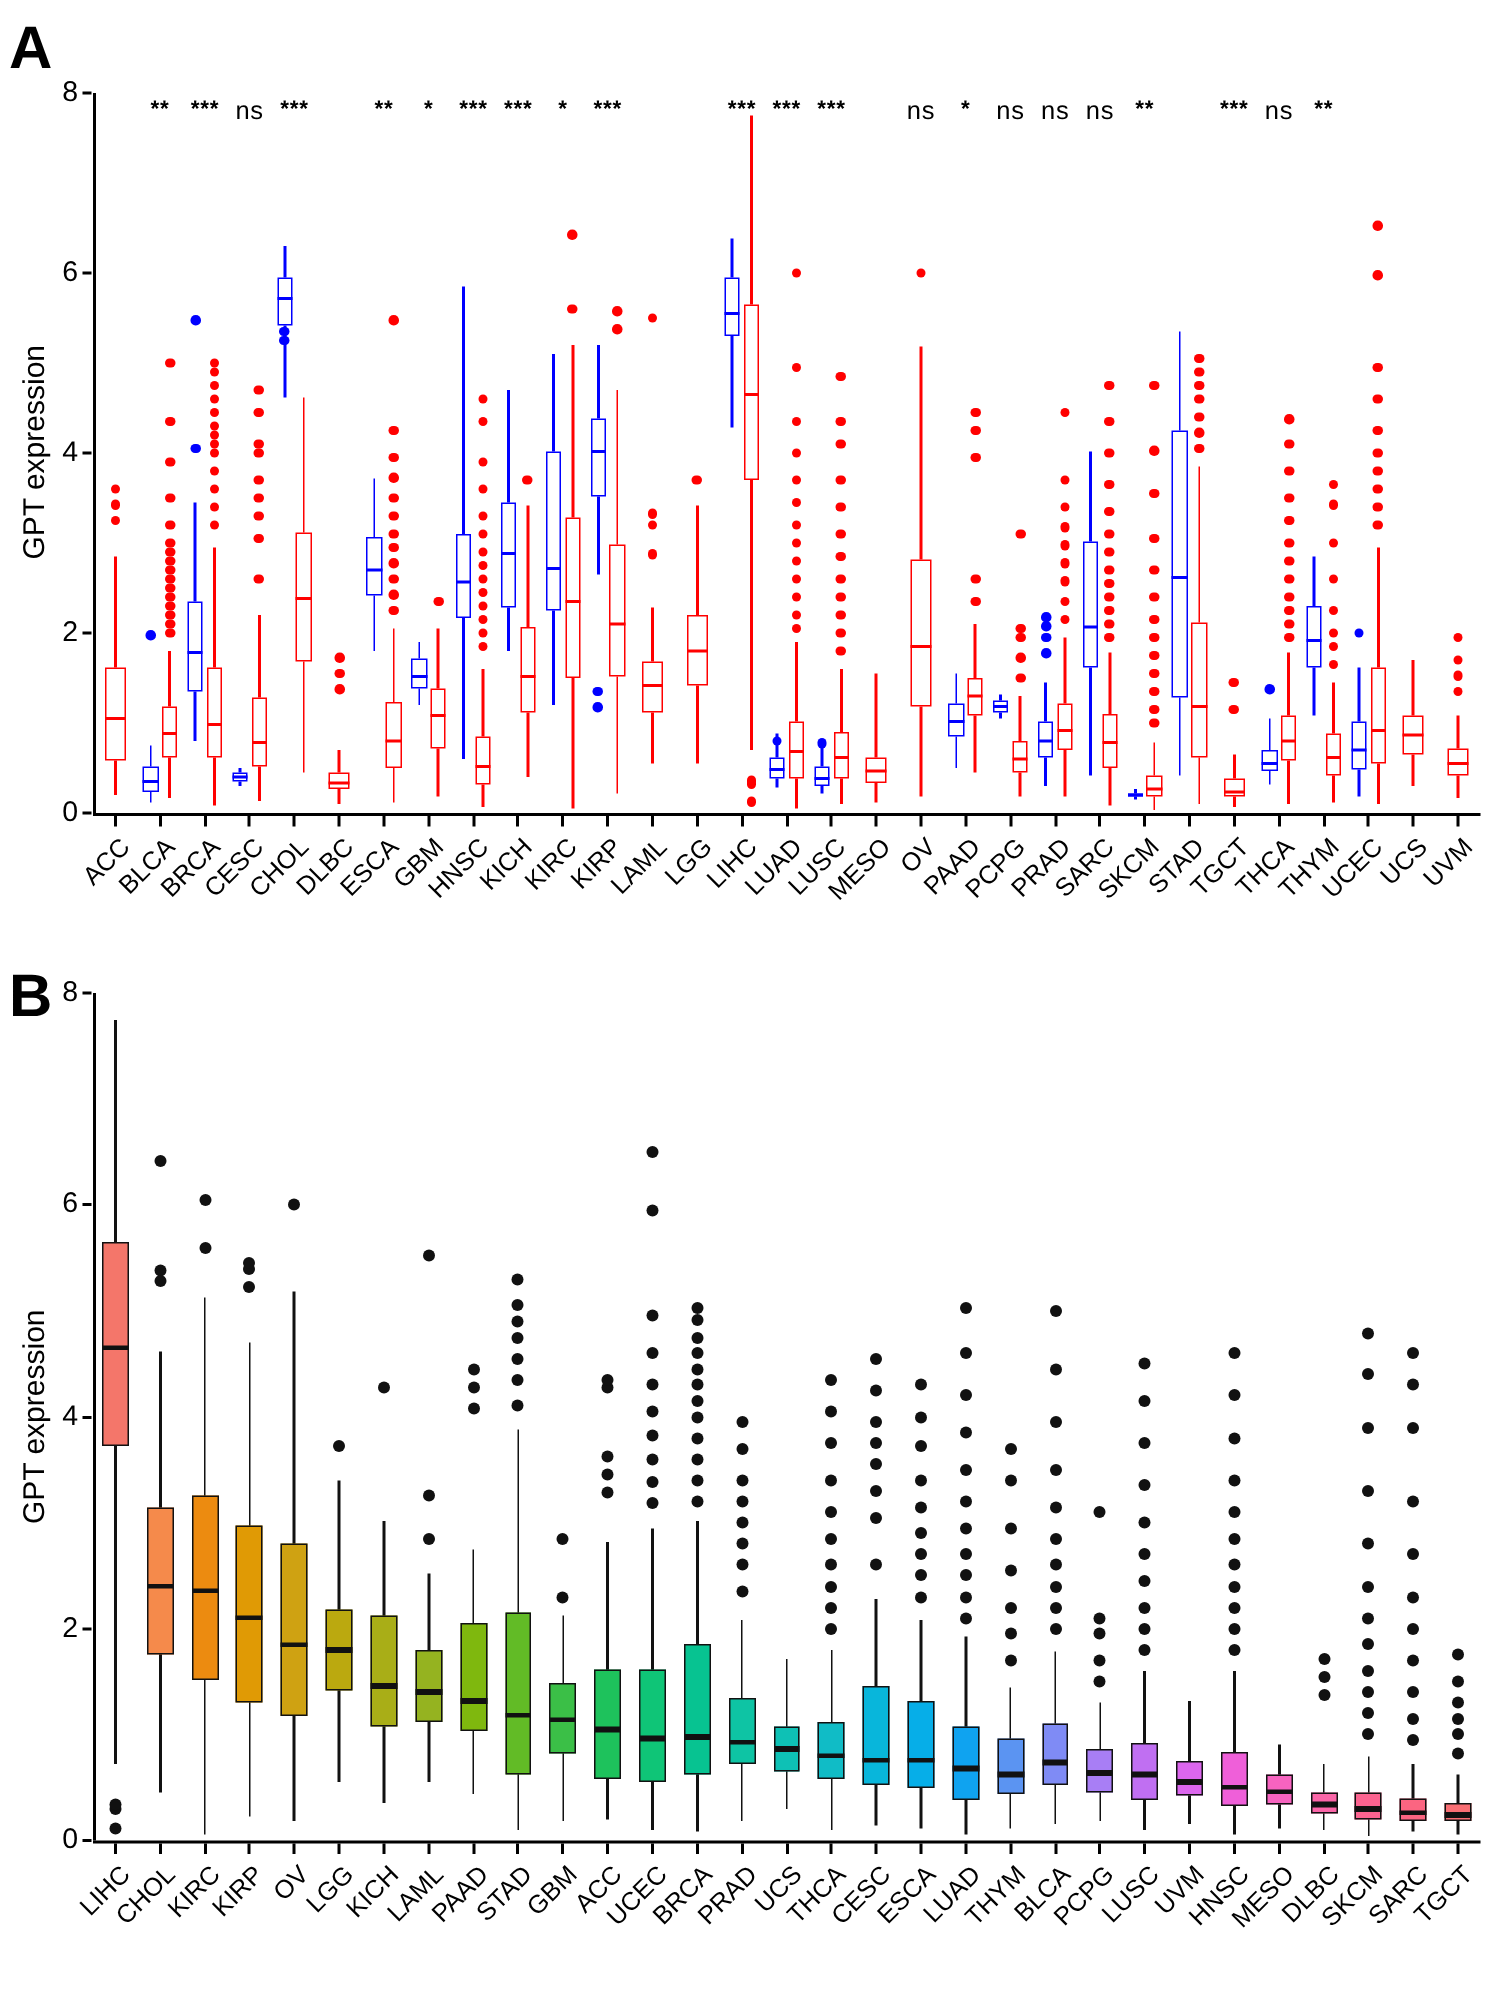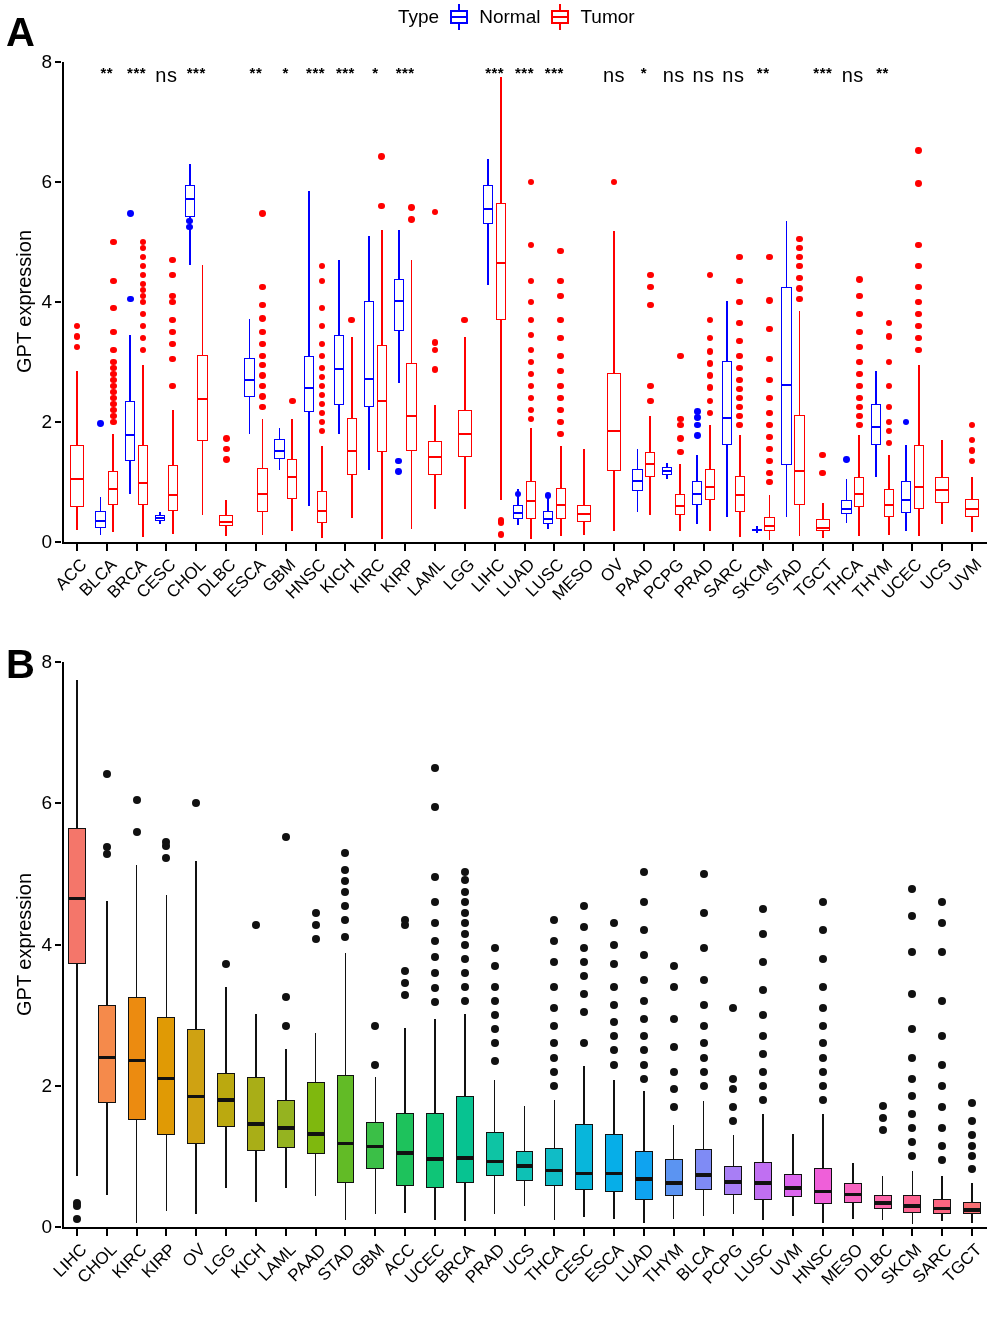--- a/index.html
+++ b/index.html
@@ -23,57 +23,40 @@
   .plot{position:absolute;}
   .axis-line{position:absolute;background:#000;}
   .ytick-lbl{position:absolute;font-size:19px;text-align:right;transform:translateY(-50%);}
   .ytick-mark{position:absolute;width:6px;height:2px;background:#000;transform:translateY(-1px);}
   .ylabel{position:absolute;font-size:20px;transform-origin:50% 50%;transform:rotate(-90deg);white-space:nowrap;}
 
   .xtick-mark{position:absolute;width:2px;height:7px;background:#000;}
   .xlab{position:absolute;font-size:17px;white-space:nowrap;transform-origin:100% 0%;transform:rotate(-45deg);text-align:right;}
 
   .sig{position:absolute;font-size:15px;font-weight:bold;text-align:center;transform:translateX(-50%);letter-spacing:0.5px;}
-  .sig.ns{font-size:20px;font-weight:normal;}
+  .sig.ns{font-size:17px;font-weight:normal;}
 
   
   .box-g{position:absolute;}
   .bx{position:absolute;box-sizing:border-box;background:transparent;}
   .whisk{position:absolute;}
   .med{position:absolute;}
   .outl{position:absolute;border-radius:50%;}
 
   .fillbox{position:absolute;box-sizing:border-box;border:1.6px solid #111;}
   .fillmed{position:absolute;background:#111;}
   .fillwhisk{position:absolute;background:#111;width:1.6px;}
   .fillout{position:absolute;border-radius:50%;background:#111;}
 </style>
 </head>
 <body>
 
 <div class="panel" id="panelA">
   <div class="panel-letter" style="left:6px;top:12px;">A</div>
 
-  <div class="legend">
-    <span>Type</span>
-    <span class="legend-key" style="color:#0000ff">
-      <span class="lw-t"></span>
-        <span class="lbox"></span>
-        <span class="lmed"></span>
-        <span class="lw-b"></span>
-    </span>
-    <span>Normal</span>
-    <span class="legend-key" style="color:#ff0000">
-      <span class="lw-t"></span>
-        <span class="lbox"></span>
-        <span class="lmed"></span>
-        <span class="lw-b"></span>
-    </span>
-    <span>Tumor</span>
-  </div>
 
   <div class="plot" id="plotA">
       <div class="axis-line" style="left:62px;top:62px;width:2px;height:480px;"></div>
       <div class="axis-line" style="left:62px;top:542px;width:925px;height:2px;"></div>
       <div class="ytick-mark" style="left:55px;top:542px;"></div>
       <div class="ytick-lbl" style="left:16px;top:542px;width:36px;">0</div>
       <div class="ytick-mark" style="left:55px;top:422px;"></div>
       <div class="ytick-lbl" style="left:16px;top:422px;width:36px;">2</div>
       <div class="ytick-mark" style="left:55px;top:302px;"></div>
       <div class="ytick-lbl" style="left:16px;top:302px;width:36px;">4</div>

